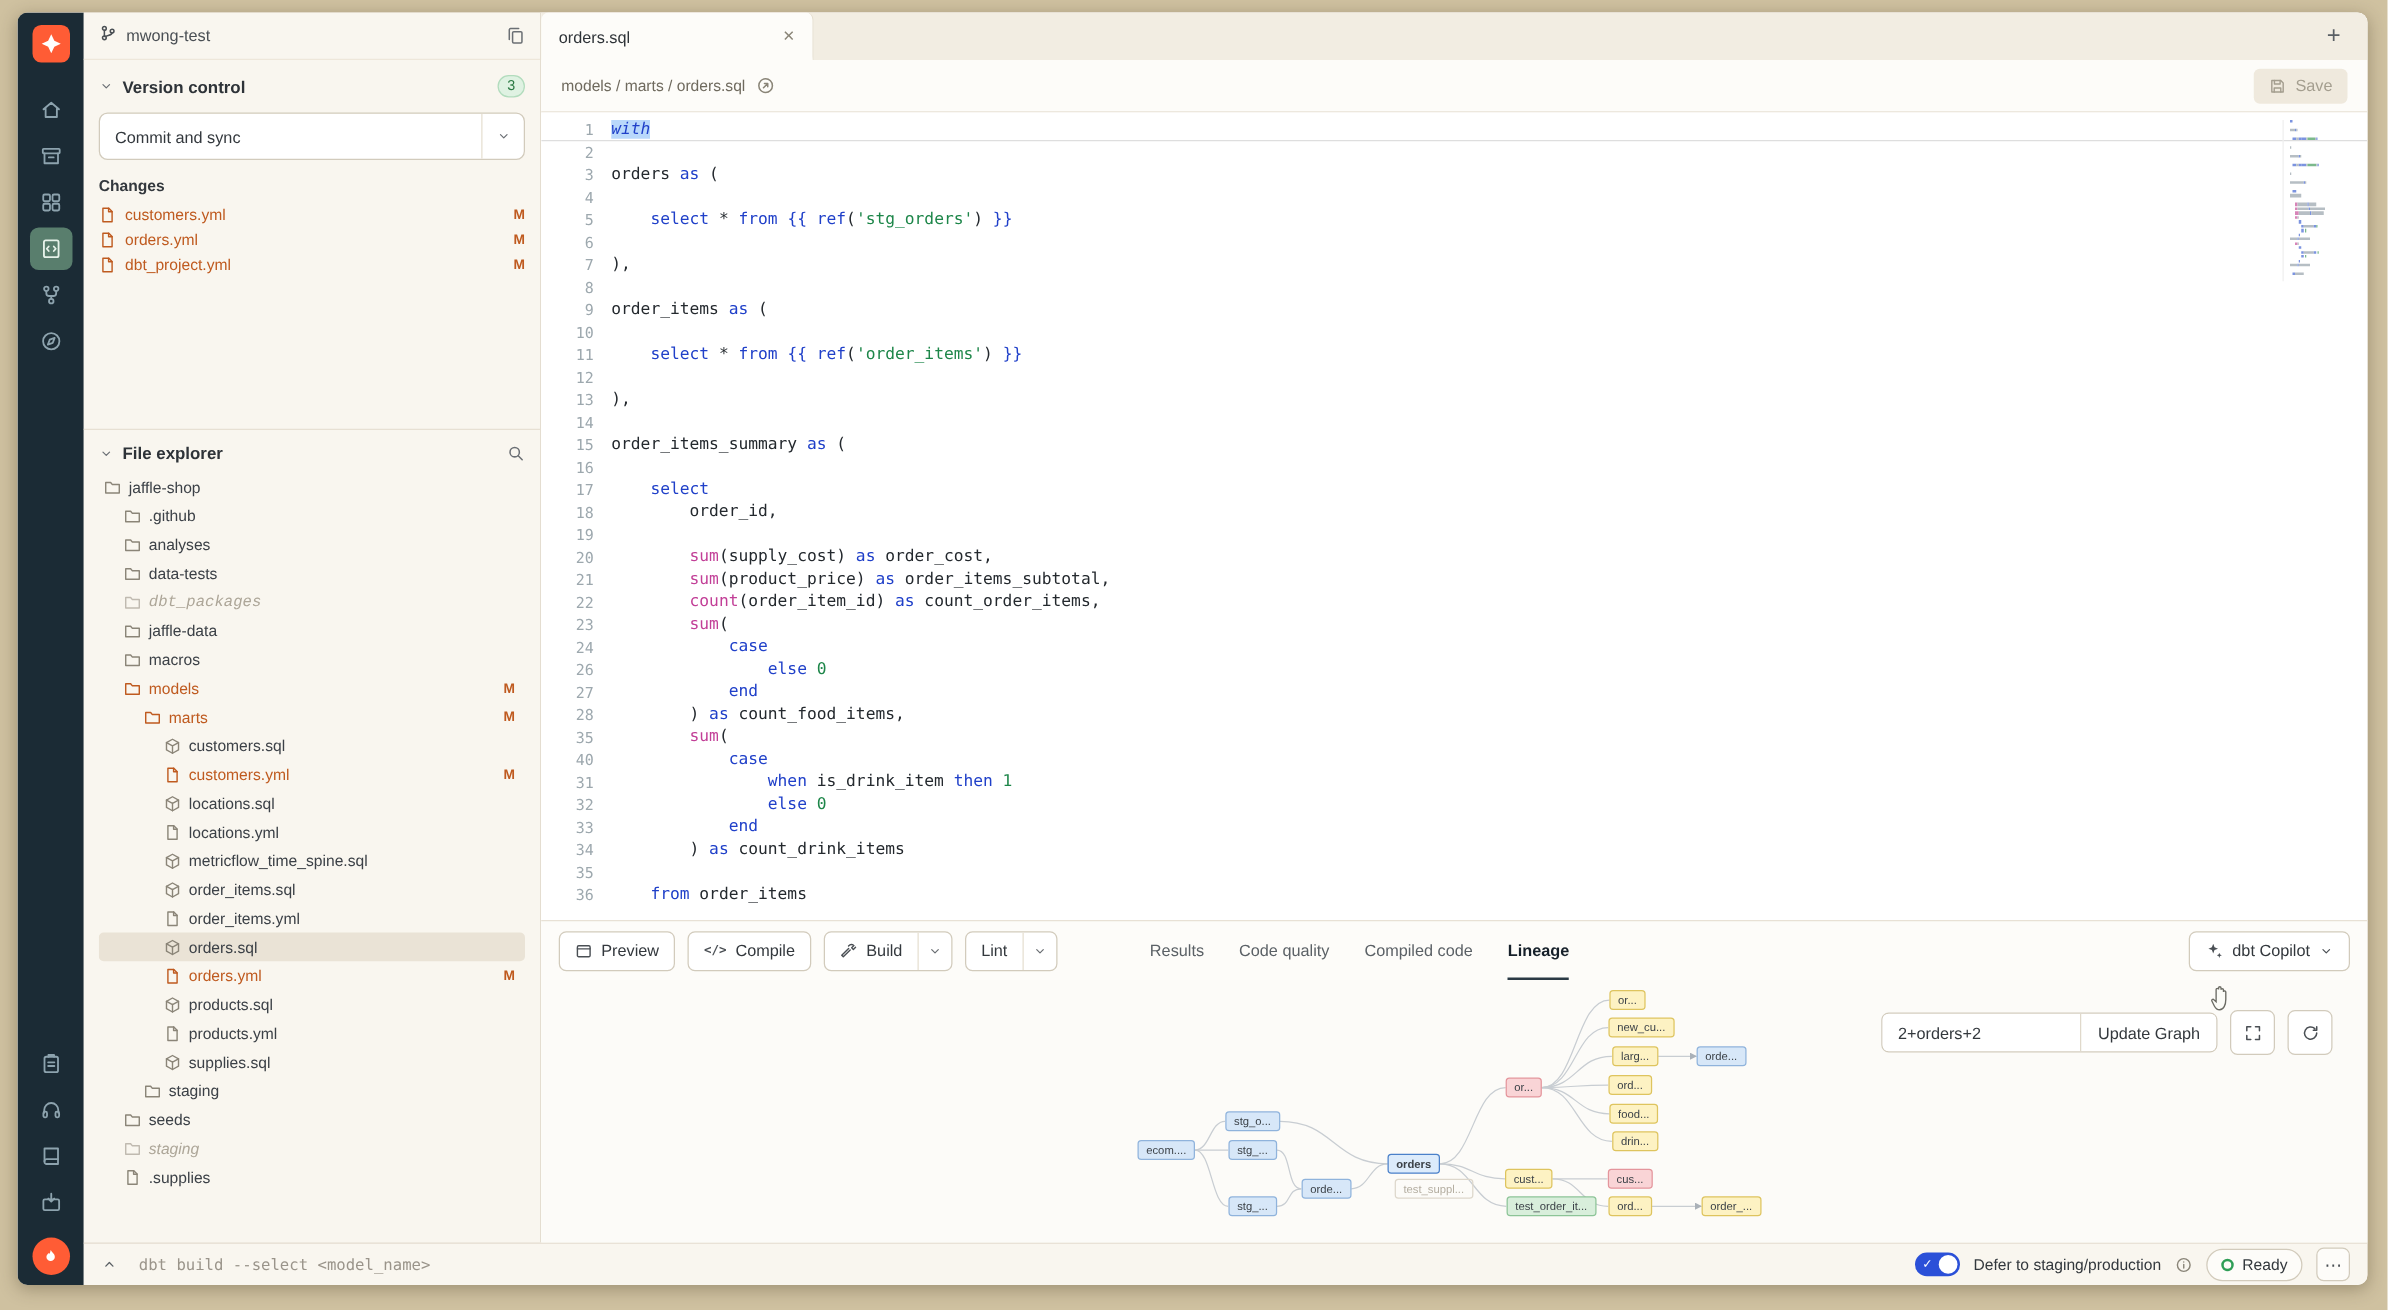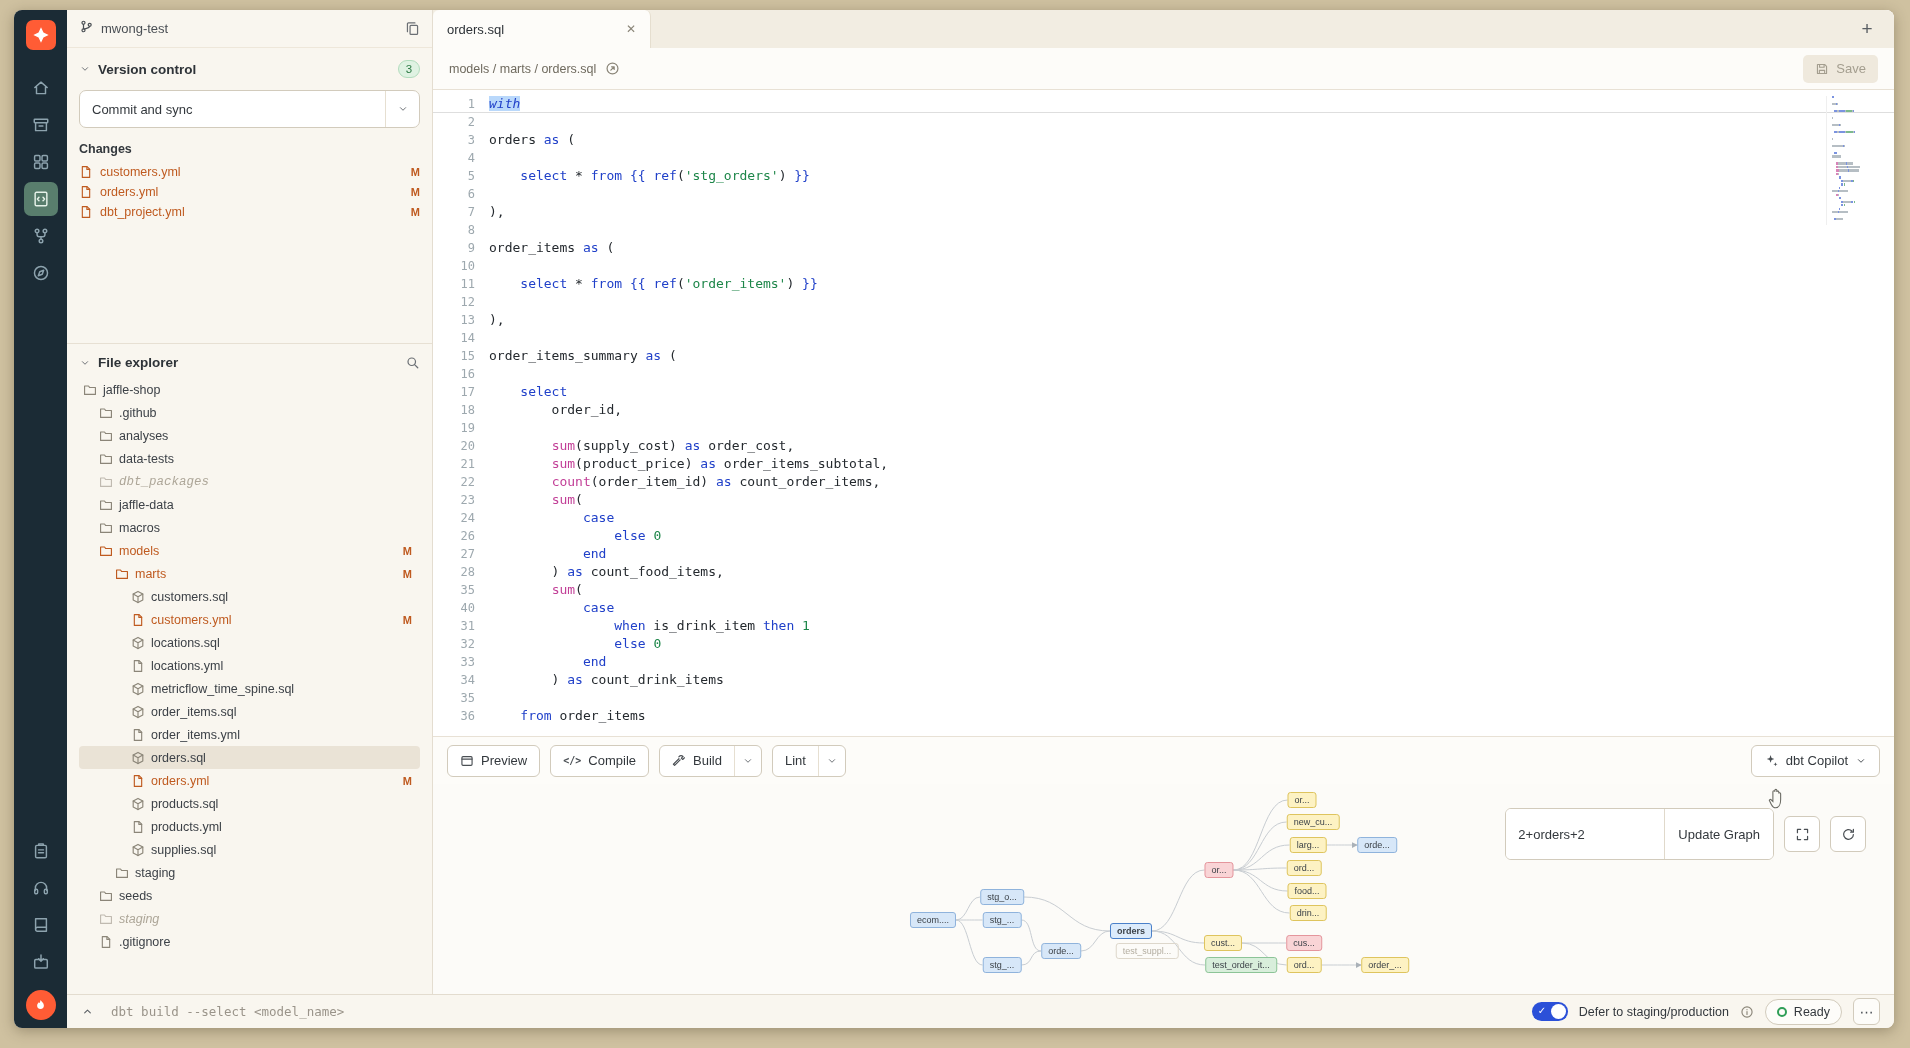--- a/index.html
+++ b/index.html
@@ -121,21 +121,21 @@
   .lnode { position:absolute; transform:translate(-50%,-50%); font-size:9px; padding:2px 6px;
            border:1px solid; border-radius:3px; color:#3c4248; white-space:nowrap; cursor:pointer; }
   .n-blue   { background:#d7e7f8; border-color:#8fb3dc; }
   .n-yellow { background:#fdf2c3; border-color:#dec45e; }
   .n-pink   { background:#f9d4d6; border-color:#e4959c; }
   .n-green  { background:#d8eedb; border-color:#8cc497; }
   .n-sel    { background:#dcebfb; border-color:#4a80c9; border-width:1.5px; font-weight:bold; }
   .n-muted  { background:transparent; border-color:#ddd7cb; color:#b4aea1; }
   .lin-controls { position:absolute; top:24px; right:28px; display:flex; gap:10px; align-items:center; }
   .sel-group { display:flex; background:#fff; border:1px solid #d2cbbc; border-radius:6px;
-               overflow:hidden; height:52px; align-items:stretch; }
+               overflow:hidden; height:32px; align-items:stretch; }
   .sel-input { width:158px; border:none; outline:none; padding:0 12px; font-size:13px;
                color:#33383d; font-family:inherit; background:#fff; }
   .upd-btn { border:none; border-left:1px solid #e0d9cb; background:#fff; padding:0 13px;
              font-size:13px; color:#33383d; font-family:inherit; cursor:pointer; }
   .sq-btn { width:36px; height:36px; background:#fff; border:1px solid #d2cbbc; border-radius:6px;
             display:flex; align-items:center; justify-content:center; color:#4a4f54; cursor:pointer; }
   .hand { position:absolute; top:2px; right:104px; z-index:5; }
 
   
   .statusbar { height:34px; flex:none; background:#f9f6ef; border-top:1px solid #e3dccf;
@@ -551,21 +551,21 @@
                 </span>
                 <span>staging</span>
               </div>
               <div class="tree-row" style="padding-left: 20px;">
                 <span class="ic">
                   <svg width="14" height="14" viewBox="0 0 16 16" fill="none" stroke="currentColor" stroke-width="1.3" stroke-linecap="round" stroke-linejoin="round">
                     <path d="M3.8 1.8h5.4l3 3v9.4H3.8z"></path>
                     <path d="M9 1.8v3.2h3.2"></path>
                   </svg>
                 </span>
-                <span>.gitignore</span>
+                <span>.supplies</span>
               </div>
             </div>
         </section>
       </aside>
 
       <main class="main-col">
         <div class="tabbar">
           <div class="tab active">
             <span class="tab-title">orders.sql</span>
             <span class="tab-close">✕</span>
@@ -935,20 +935,26 @@
           <div class="btn">
             <span class="seg">
                 <span>Lint</span>
               </span>
             <span class="seg-chev">
                 <svg width="12" height="12" viewBox="0 0 16 16" fill="none" stroke="currentColor" stroke-width="1.3" stroke-linecap="round" stroke-linejoin="round">
                   <path d="M4.5 6.2L8 9.7l3.5-3.5"></path>
                 </svg>
               </span>
           </div>
+          <div class="ab-tabs" id="result-tabs">
+              <div class="ab-tab">Results</div>
+              <div class="ab-tab">Code quality</div>
+              <div class="ab-tab">Compiled code</div>
+              <div class="ab-tab active">Lineage</div>
+            </div>
           <div class="btn copilot">
             <span class="seg">
               <span class="bic">
                   <svg width="15" height="15" viewBox="0 0 16 16" fill="none" stroke="currentColor" stroke-width="1.3" stroke-linecap="round" stroke-linejoin="round">
                     <path d="M7 2.2l1.1 3 3 1.1-3 1.1-1.1 3-1.1-3-3-1.1 3-1.1zM12.2 9.8l.6 1.6 1.6.6-1.6.6-.6 1.6-.6-1.6-1.6-.6 1.6-.6z" fill="currentColor" stroke="none"></path>
                   </svg>
                 </span>
               <span>dbt Copilot</span>
               <span class="bic">
                   <svg width="12" height="12" viewBox="0 0 16 16" fill="none" stroke="currentColor" stroke-width="1.3" stroke-linecap="round" stroke-linejoin="round">

